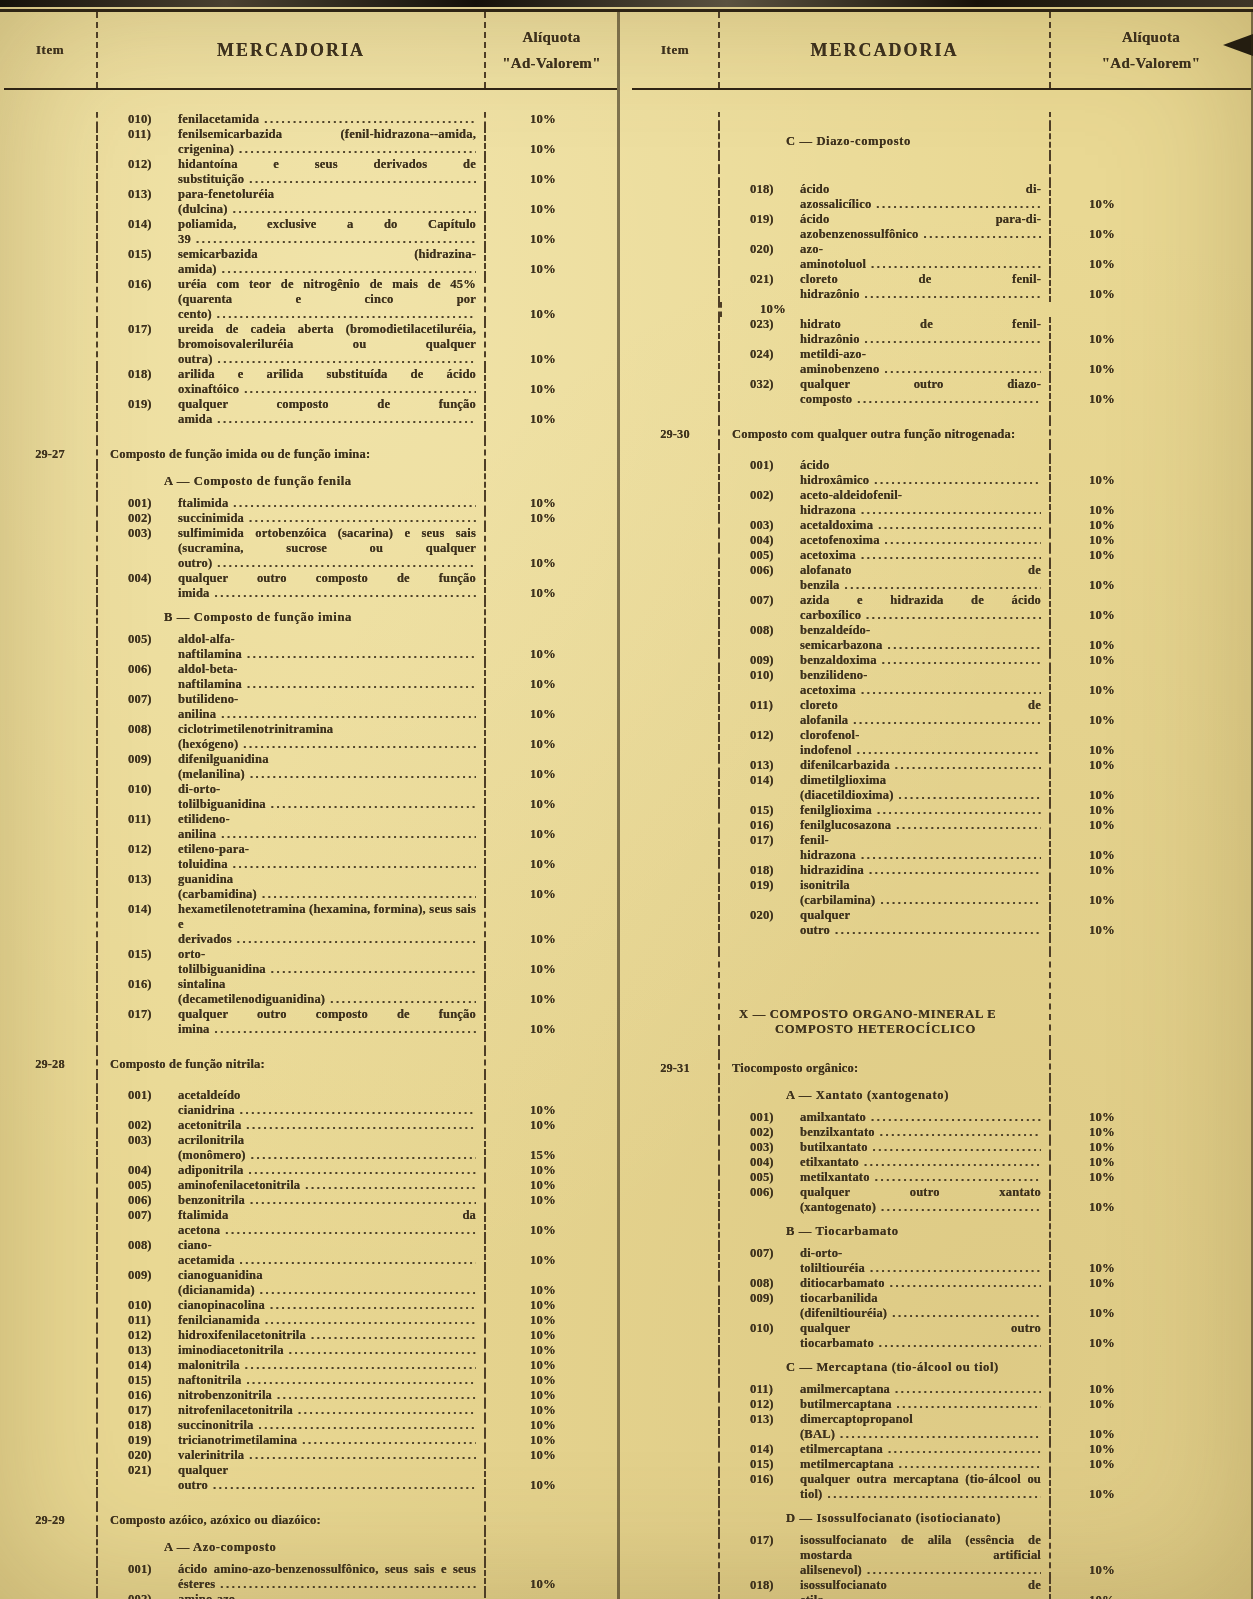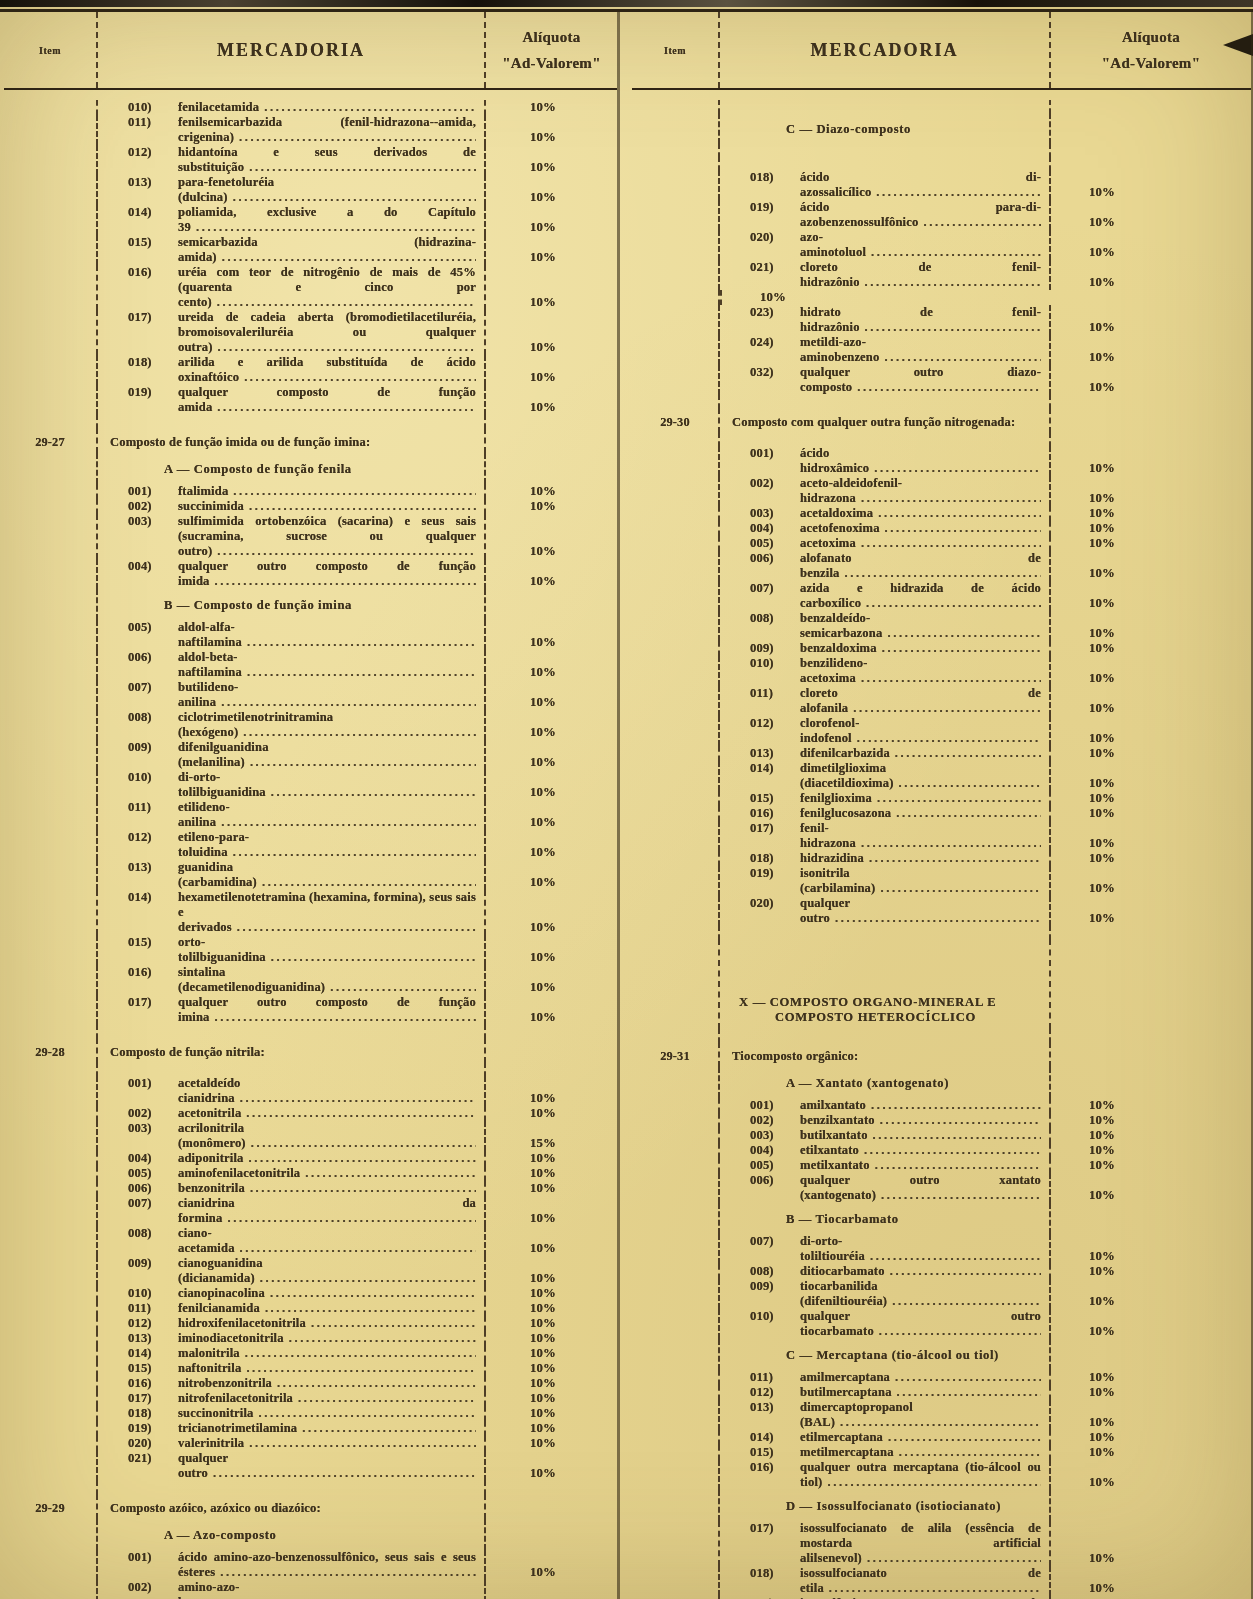--- a/index.html
+++ b/index.html
@@ -24,28 +24,28 @@
     border-right:30px solid #241d10;filter:blur(.4px);
   }
   .panel{position:absolute;top:12px;bottom:0;}
   .panel-l{left:4px;width:613px;border-right:3px solid #31271595;}
   .panel-r{left:632px;width:619px;border-right:3px solid #31271590;}
   .panel-header{
     display:flex;align-items:stretch;height:76px;
     border-bottom:2.5px solid #2e2414;font-weight:bold;
   }
   .hc{display:flex;align-items:center;justify-content:center;box-sizing:border-box;}
-  .hc-item{font-size:10px;letter-spacing:.5px;}
+  .hc-item{font-size:13px;letter-spacing:.5px;}
   .hc-merc{flex:1;font-size:18px;letter-spacing:2px;}
   .hc-rate{flex-direction:column;gap:9px;font-size:15px;letter-spacing:.3px;}
   .panel-l .hc-item{width:94px;border-right:2px dashed #4e3e26;}
   .panel-r .hc-item{width:88px;border-right:2px dashed #4e3e26;}
   .panel-l .hc-rate{width:133px;border-left:2px dashed #4e3e26;}
   .panel-r .hc-rate{width:202px;border-left:2px dashed #4e3e26;}
-  .panel-body{position:absolute;top:76px;bottom:0;left:0;right:0;padding-top:12px;overflow:hidden;}
+  .panel-body{position:absolute;top:76px;bottom:0;left:0;right:0;padding-top:24px;overflow:hidden;}
   .row{display:flex;align-items:stretch;font-size:12.6px;line-height:15px;font-weight:bold;letter-spacing:.15px;}
   .row.gap{height:13px;}
   .c1{flex:none;box-sizing:border-box;border-right:2px dashed #4e3e26;
       display:flex;justify-content:center;align-items:flex-start;font-size:12.4px;}
   .c3{flex:none;box-sizing:border-box;border-left:2px dashed #4e3e26;
       display:flex;align-items:flex-end;}
   .panel-l .c1{width:94px;}  .panel-r .c1{width:88px;}
   .panel-l .c3{width:133px;padding-left:44px;} .panel-r .c3{width:202px;padding-left:38px;}
   .c2{flex:1;min-width:0;box-sizing:border-box;padding:0 8px 0 12px;}
   .entry .c2{padding-left:30px;}
@@ -522,21 +522,21 @@
           </div>
           <div class="c3">
             <span class="rate">10%</span>
           </div>
         </div>
         <div class="row entry">
           <div class="c1"></div>
           <div class="c2">
             <div class="eline">
               <span class="enum">007)</span>
-              <span class="edesc"><span class="etxt">cianidrina da formina</span></span>
+              <span class="edesc"><span class="etxt">ftalimida da acetona</span></span>
             </div>
           </div>
           <div class="c3">
             <span class="rate">10%</span>
           </div>
         </div>
         <div class="row entry">
           <div class="c1"></div>
           <div class="c2">
             <div class="eline">

